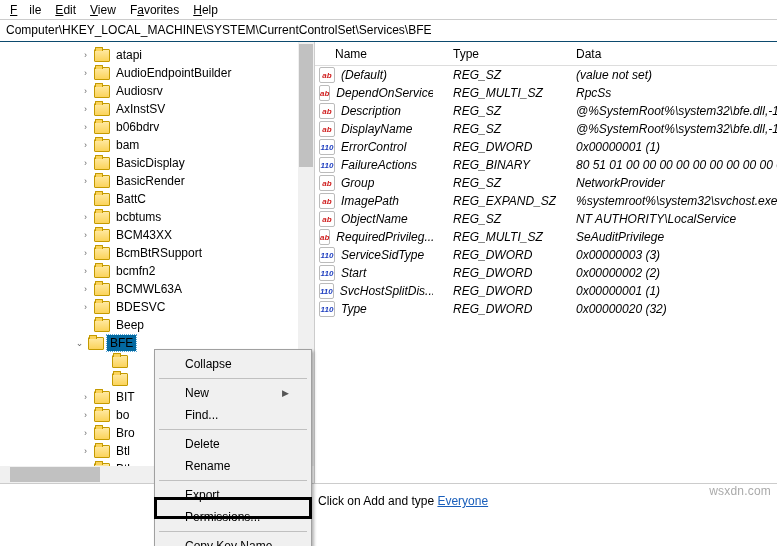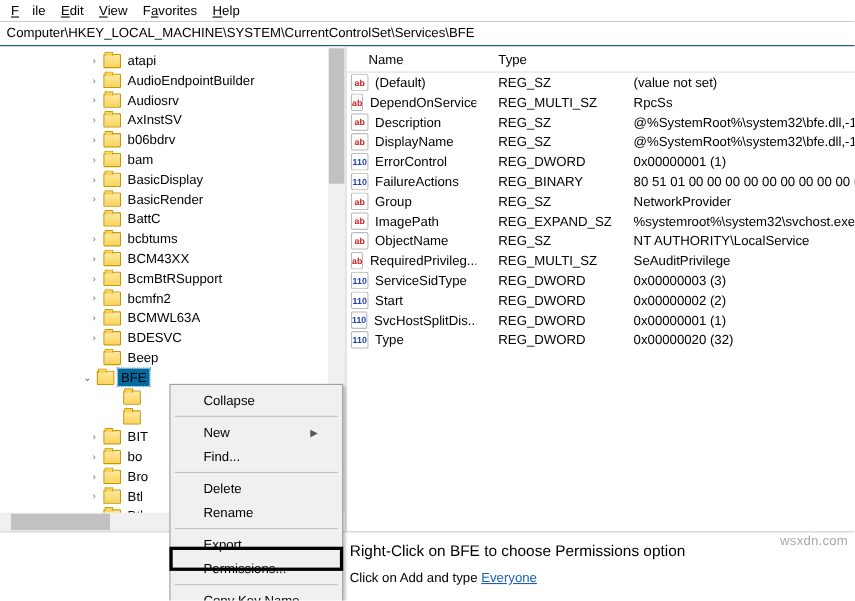--- a/index.html
+++ b/index.html
@@ -20,21 +20,21 @@
   .twisty.none { visibility:hidden; }
   .folder-icon { width:16px; height:13px; background:linear-gradient(#FFE9A2,#FBD35A); border:1px solid #C49A00; border-radius:1px; position:relative; }
   .folder-icon:before{ content:""; position:absolute; top:-3px; left:0; width:6px; height:3px; background:#FBD35A; border:1px solid #C49A00; border-bottom:none; border-radius:1px 1px 0 0;}
   .node-label { padding: 1px 3px; }
   .sel .node-label { outline:1px dotted #5aa7d6; background:#0369a1; }
   .sel-row { margin-left:-6px; }
   .values { flex:1; overflow:hidden; position: relative; }
   .cols { display:flex; border-bottom:1px solid #ddd; height:24px; align-items:center; }
   .col { padding: 4px 20px; color:#000; white-space:nowrap; overflow:hidden; }
   .c-name { width:118px; } .c-type { width:123px; } .c-data { flex:1; }
-  .row { display:flex; height:18px; align-items:center; }
+  .row { display:flex; height:18px; align-items:center;font-style:italic; }
   .row .c-name { display:flex; align-items:center; gap:6px; padding:0 4px; }
   .vicon { width:16px; height:16px; display:flex; align-items:center; justify-content:center; border:1px solid #bbb; border-radius:2px; font-size:8px; font-weight:bold; background:#fff; }
   .vicon.str { color:#d02020; } .vicon.bin { color:#2040c0; }
   .ctx { position:absolute; left:154px; top:349px; width:158px; background:#f0f0f0; border:1px solid #a0a0a0; box-shadow:2px 2px 3px rgba(0,0,0,.3); z-index:10; padding:3px 2px; }
   .ctx-item { padding: 4px 20px 4px 28px; white-space:nowrap; display:flex; justify-content:space-between; align-items:center; }
   .ctx-sep { height:1px; background:#c0c0c0; margin:3px 2px; }
   .ctx-hl { position:absolute; left:154px; top:497px; width:158px; height:22px; border:3px solid #000; z-index:12; pointer-events:none; }
   .bottom { border-top:1px solid #ccc; padding: 4px 0 0 318px; }
   .bottom p { padding: 4px 0; font-size:14px; }
   .bottom a { color:#1a5fbb; text-decoration:underline; }
@@ -182,20 +182,21 @@
         <div class="tree-thumb"></div>
       </div>
     <div class="hscroll">
         <div class="hthumb"></div>
       </div>
   </div>
   <div class="values">
     <div class="cols">
       <div class="col c-name">Name</div>
       <div class="col c-type">Type</div>
+      <div class="col c-data">Data</div>
     </div>
     <div id="value-rows">
         <div class="row">
           <div class="col c-name">
             <span class="vicon str">ab</span>
             <span>(Default)</span>
           </div>
           <div class="col c-type">REG_SZ</div>
           <div class="col c-data">(value not set)</div>
         </div>
@@ -320,17 +321,16 @@
   <div class="ctx-item">Rename</div>
   <div class="ctx-sep"></div>
   <div class="ctx-item">Export</div>
   <div class="ctx-item">Permissions...</div>
   <div class="ctx-sep"></div>
   <div class="ctx-item">Copy Key Name</div>
 </div>
 <div class="ctx-hl"></div>
 
 <div class="bottom">
-  <p>Right-Click on BFE to choose Permissions option</p>
   <p><span>Click on Add and type </span><a href="#">Everyone</a></p>
 </div>
 
 <div class="watermark">wsxdn.com</div>
 
 </body></html>

